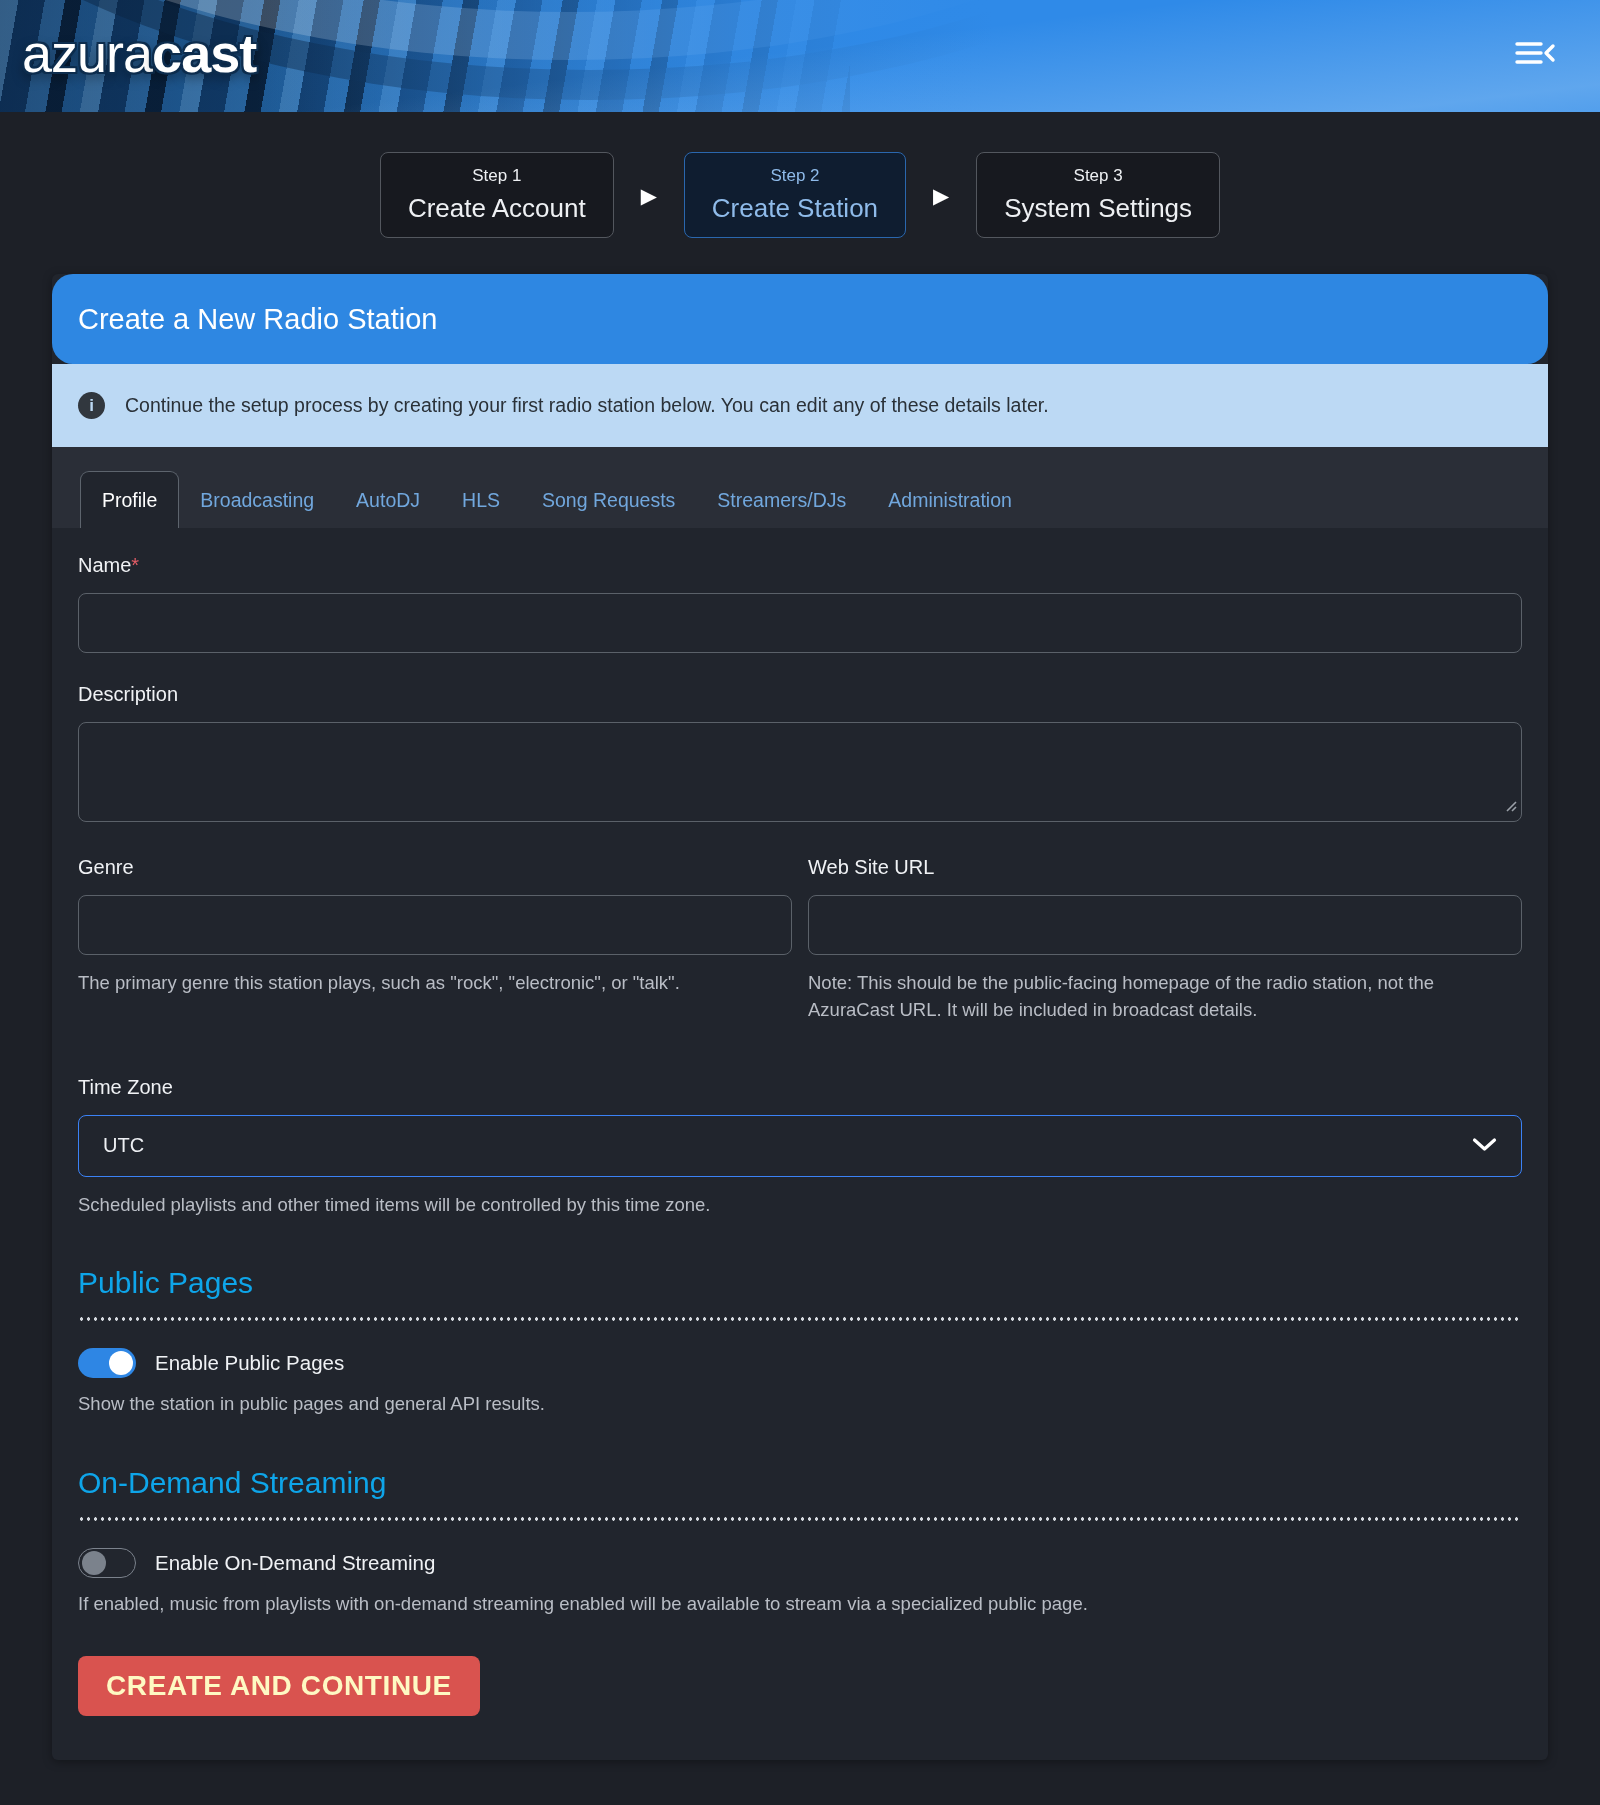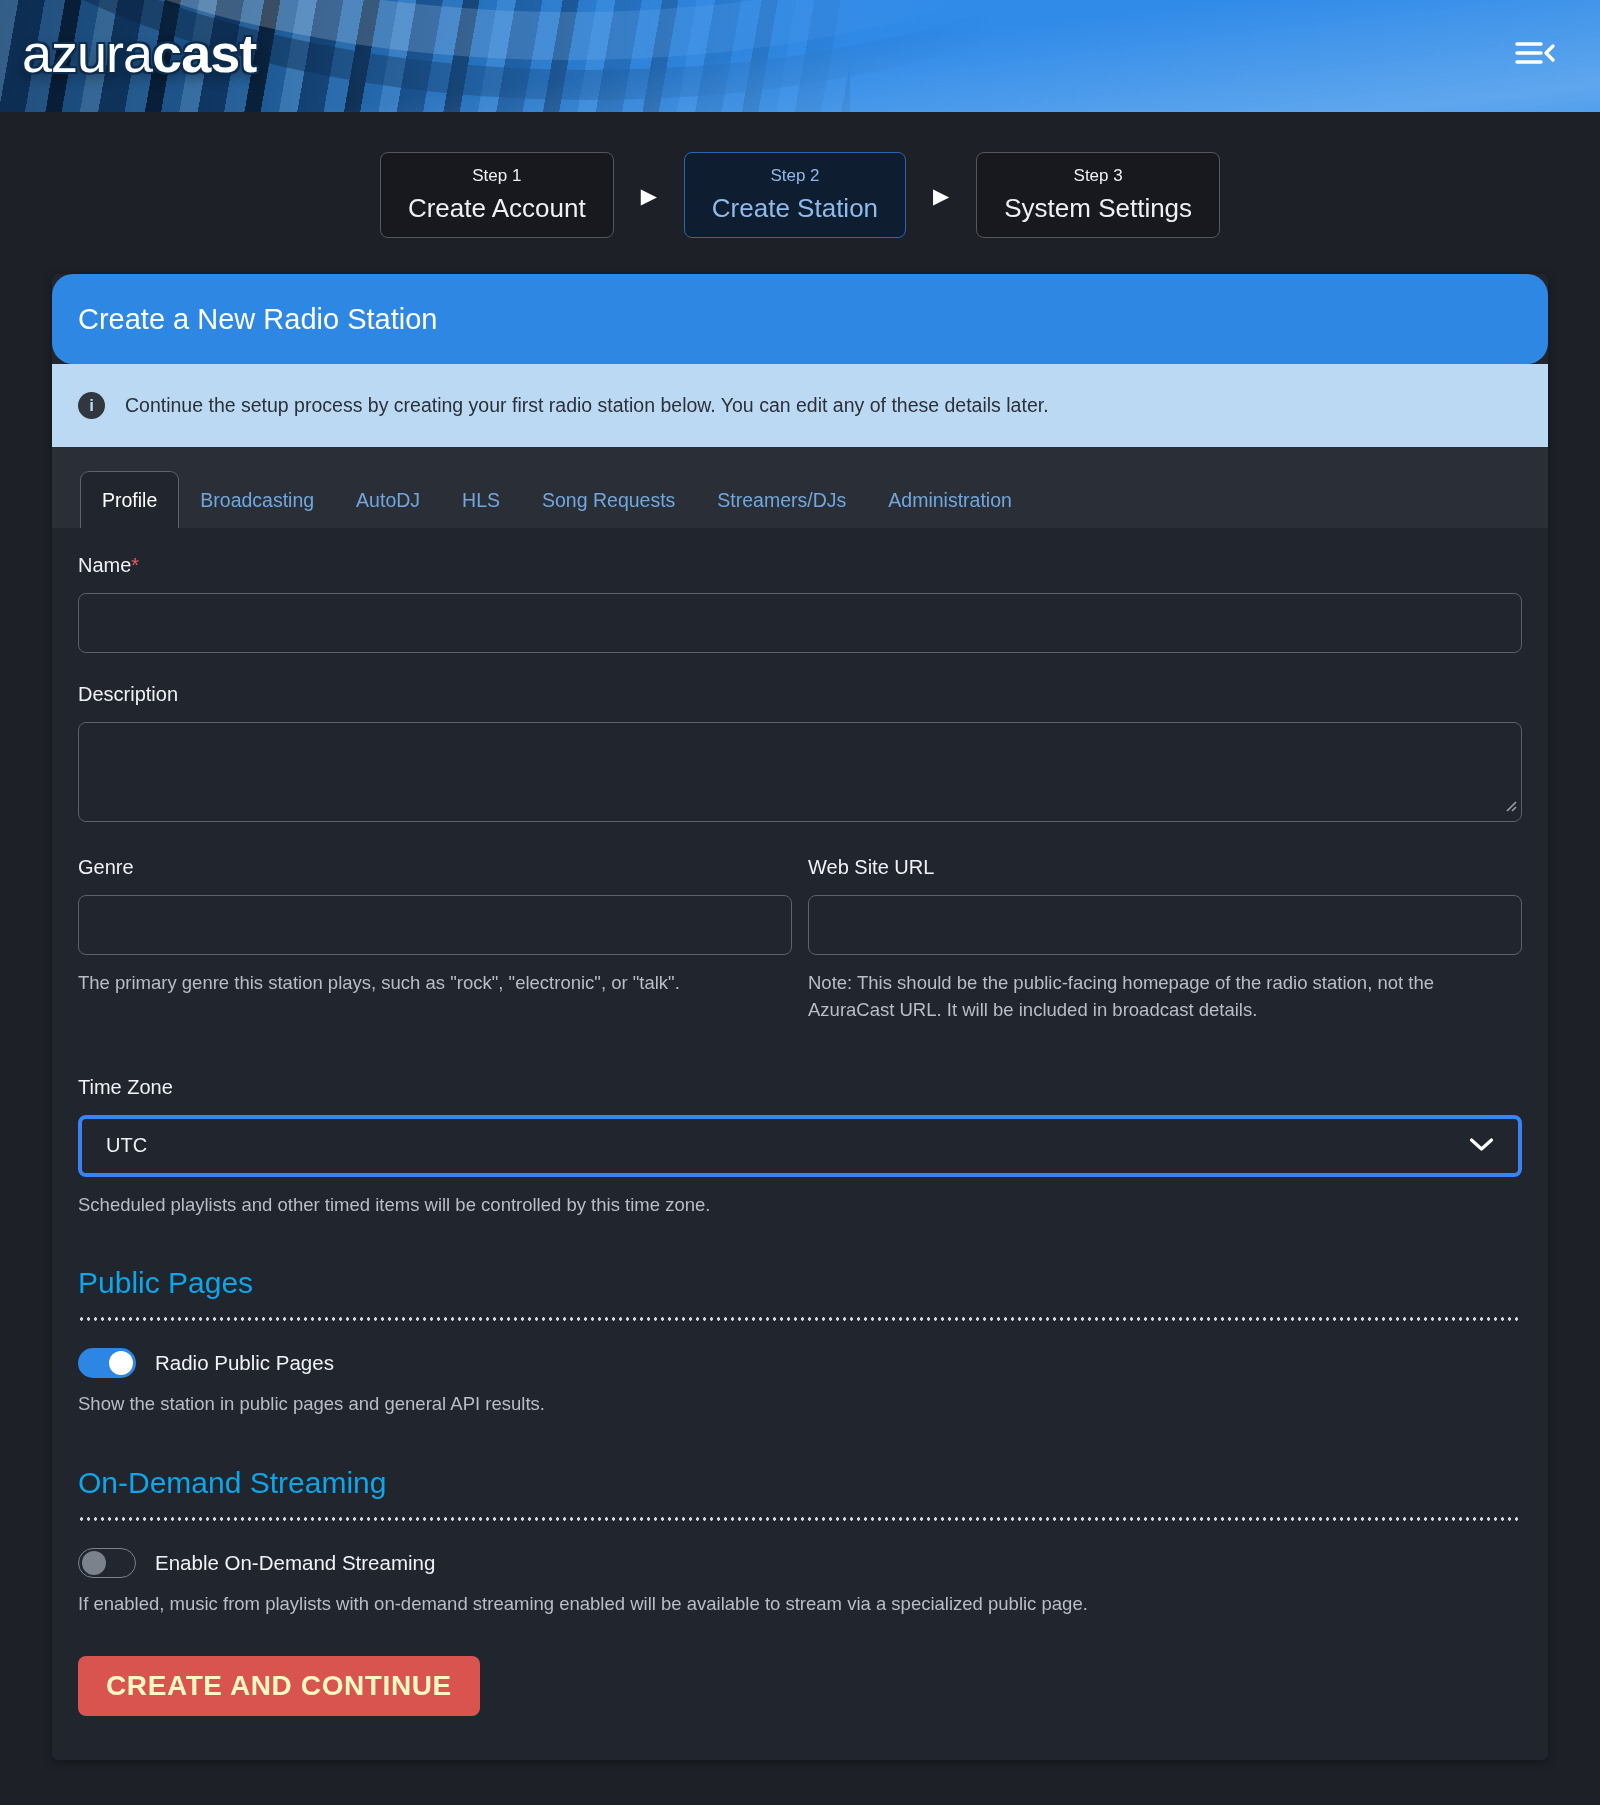--- a/index.html
+++ b/index.html
@@ -67,21 +67,21 @@
     border-radius:8px; color:#eef0f4; font-size:20px; padding:0 20px; outline:none;
     font-family:"Liberation Sans","DejaVu Sans",sans-serif; }
   .ta-wrap{ position:relative; }
   textarea.txt-input{ height:100px; padding:14px 20px; resize:none; }
   .grip{ position:absolute; right:5px; bottom:6px; }
 
   .mt30{ margin-top:30px; } .mt34{ margin-top:34px; } .mt52{ margin-top:52px; }
   .two-col{ display:grid; grid-template-columns:1fr 1fr; column-gap:16px; }
   .help{ font-size:18.5px; color:#b9bdc5; line-height:1.45; margin-top:15px; }
 
-  .select{ position:relative; width:100%; height:62px; border:4px solid #3b82f6; border-radius:8px;
+  .select{ position:relative; width:100%; height:62px; border:1px solid #3b82f6; border-radius:8px;
     display:flex; align-items:center; padding:12px 24px; font-size:20px; color:#eef0f4; cursor:pointer; }
   .select .chev{ position:absolute; right:24px; top:50%; transform:translateY(-50%); }
 
   .section-h{ font-size:30px; font-weight:400; color:#0ea5e9; margin:48px 0 0 0; }
   .dotted{ height:4px; margin-top:17px;
     background-image:radial-gradient(circle, #d4d8de 1.5px, rgba(0,0,0,0) 1.9px);
     background-size:7px 4px; background-position:0 50%; background-repeat:repeat-x; }
   .toggle-row{ display:flex; align-items:center; gap:19px; margin-top:27px; }
   .toggle-label{ font-size:20.5px; color:#f0f2f5; }
   .switch{ position:relative; width:58px; height:30px; border-radius:15px; cursor:pointer; flex:0 0 auto; }
@@ -192,21 +192,21 @@
       </span>
     </div>
     <div class="help">Scheduled playlists and other timed items will be controlled by this time zone.</div>
 
     <h2 class="section-h">Public Pages</h2>
     <div class="dotted"></div>
     <div class="toggle-row">
       <div class="switch on">
           <div class="knob"></div>
         </div>
-      <div class="toggle-label">Radio Public Pages</div>
+      <div class="toggle-label">Enable Public Pages</div>
     </div>
     <div class="help toggle-help">Show the station in public pages and general API results.</div>
 
     <h2 class="section-h">On-Demand Streaming</h2>
     <div class="dotted"></div>
     <div class="toggle-row">
       <div class="switch off">
           <div class="knob"></div>
         </div>
       <div class="toggle-label">Enable On-Demand Streaming</div>

